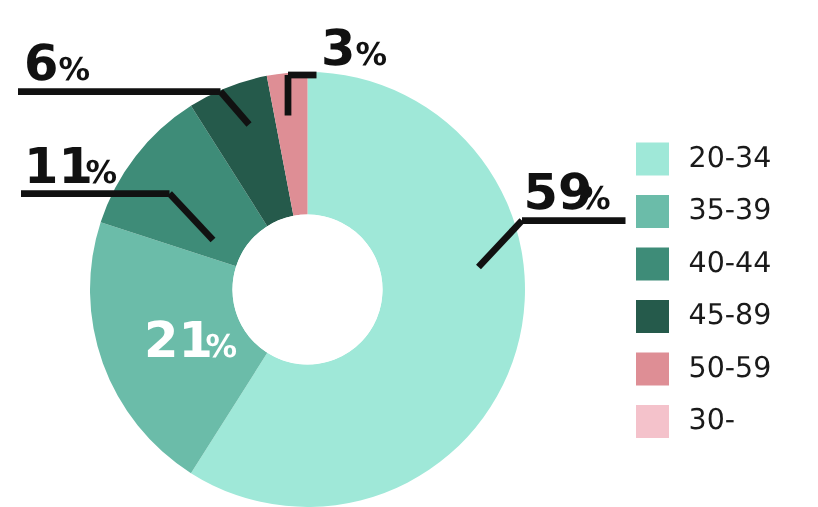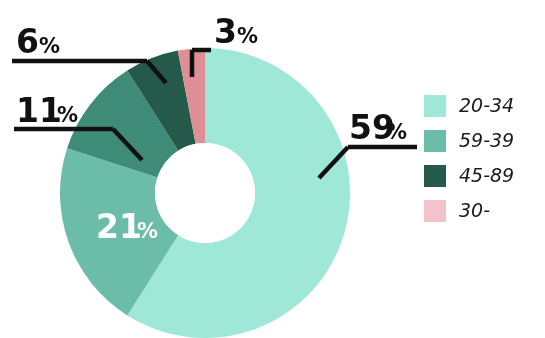--- a/index.html
+++ b/index.html
@@ -56,21 +56,20 @@
   .legend {
     position: absolute;
     left: 424px;
     top: 88px;
     width: 118px;
   }
   .legend-row {
     display: flex;
     align-items: center;
     height: 35px;
-    font-style: italic;
   }
   .legend-swatch {
     width: 22px;
     height: 22px;
     flex: 0 0 22px;
   }
   .legend-label {
     margin-left: 13px;
     font-family: "DejaVu Sans", sans-serif;
     font-size: 19px;
@@ -138,25 +137,33 @@
 
   </svg>
 
   <div class="legend">
     <div class="legend-row">
       <span class="legend-swatch" style="background: rgb(159, 232, 216);"></span>
       <span class="legend-label">20-34</span>
     </div>
     <div class="legend-row">
       <span class="legend-swatch" style="background: rgb(107, 188, 169);"></span>
-      <span class="legend-label">59-39</span>
+      <span class="legend-label">35-39</span>
+    </div>
+    <div class="legend-row">
+      <span class="legend-swatch" style="background: rgb(62, 140, 120);"></span>
+      <span class="legend-label">40-44</span>
     </div>
     <div class="legend-row">
       <span class="legend-swatch" style="background: rgb(37, 90, 75);"></span>
       <span class="legend-label">45-89</span>
+    </div>
+    <div class="legend-row">
+      <span class="legend-swatch" style="background: rgb(222, 142, 149);"></span>
+      <span class="legend-label">50-59</span>
     </div>
     <div class="legend-row">
       <span class="legend-swatch" style="background: rgb(244, 194, 203);"></span>
       <span class="legend-label">30-</span>
     </div>
   </div>
 
 </div>
 
 </body></html>

